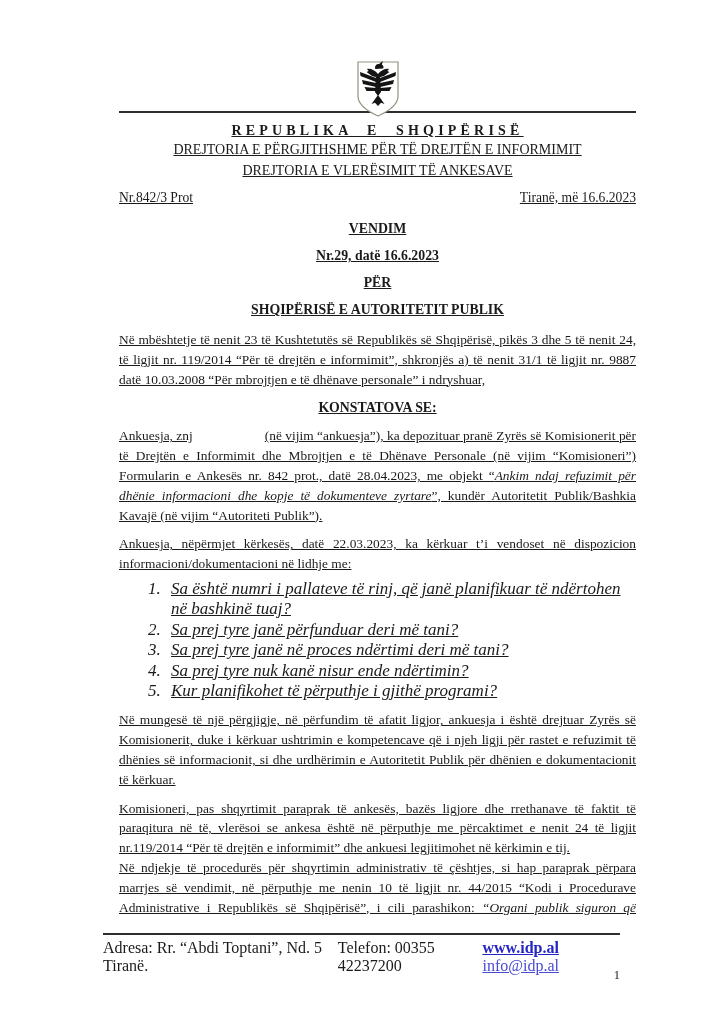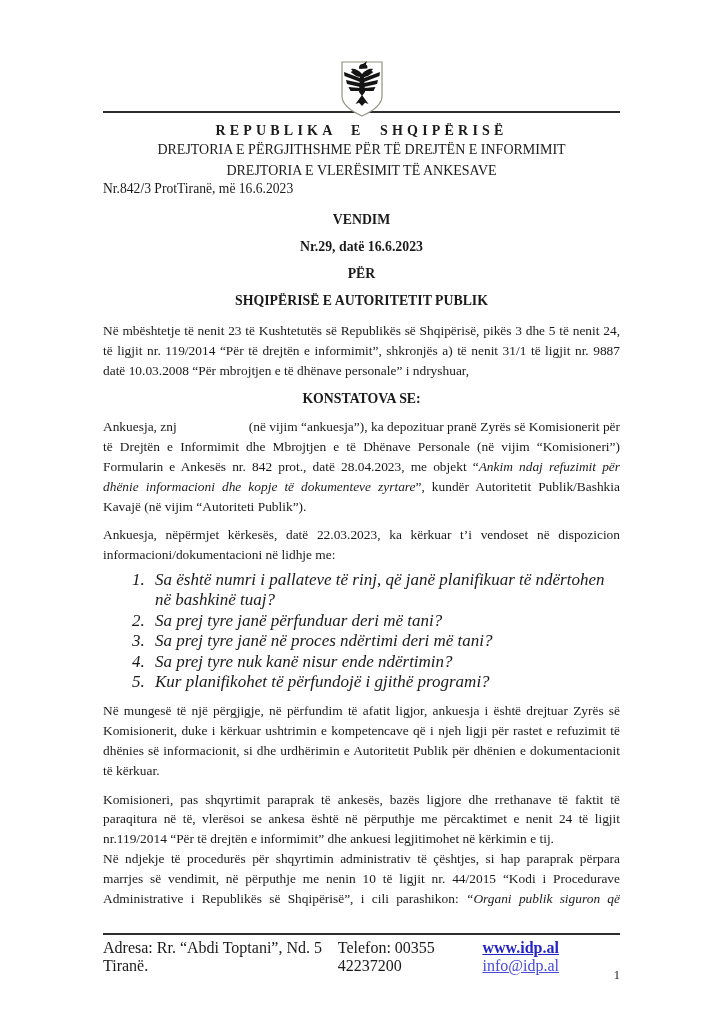--- a/index.html
+++ b/index.html
@@ -6,22 +6,23 @@
   .page {
     position:relative;
     width:724px; height:1024px;
     background:#ffffff;
     font-family:"Liberation Serif", serif;
     color:#1a1a1a;
     overflow:hidden;
   }
   .content {
     position:absolute;
-    left:103px; top:0;
+    left:119px; top:0;
     width:517px;
+    text-decoration:underline;
   }
   
   .emblem-wrap { position:relative; margin-top:60px; height:58px; }
   .header-rule {
     position:absolute; left:0; right:0; top:51px;
     border-top:2.5px solid #2d2d2d;
   }
   .emblem {
     position:absolute; left:50%; top:0; transform:translateX(-50%);
   }
@@ -39,21 +40,23 @@
     font-weight:bold;
     font-size:14.3px;
     line-height:21px;
   }
   .title-dir {
     text-align:center;
     font-size:14px;
     line-height:21px;
   }
   .prot-row {
+    margin-top:9px;
     display:flex;
+    justify-content:space-between;
     font-size:13.6px;
   }
   
   .h-center {
     text-align:center;
     font-weight:bold;
     font-size:13.8px;
     margin:11px 0 0 0;
   }
   .h-first { margin-top:15px; }
@@ -145,21 +148,21 @@
 
     <p class="para" style="margin-top:10px"><span>Ankuesja, znj</span><span class="redact-gap"></span><span>(në vijim “ankuesja”), ka depozituar pranë Zyrës së Komisionerit për të Drejtën e Informimit dhe Mbrojtjen e të Dhënave Personale (në vijim “Komisioneri”) Formularin e Ankesës nr. 842 prot., datë 28.04.2023, me objekt “</span><span class="italic">Ankim ndaj refuzimit për dhënie informacioni dhe kopje të dokumenteve zyrtare</span><span>”, kundër Autoritetit Publik/Bashkia Kavajë (në vijim “Autoriteti Publik”).</span></p>
 
     <p class="para">Ankuesja, nëpërmjet kërkesës, datë 22.03.2023, ka kërkuar t’i vendoset në dispozicion informacioni/dokumentacioni në lidhje me:</p>
 
     <ol class="req-list">
       <li>Sa është numri i pallateve të rinj, që janë planifikuar të ndërtohen në bashkinë tuaj?</li>
       <li>Sa prej tyre janë përfunduar deri më tani?</li>
       <li>Sa prej tyre janë në proces ndërtimi deri më tani?</li>
       <li>Sa prej tyre nuk kanë nisur ende ndërtimin?</li>
-      <li>Kur planifikohet të përfundojë i gjithë programi?</li>
+      <li>Kur planifikohet të përputhje i gjithë programi?</li>
     </ol>
 
     <p class="para">Në mungesë të një përgjigje, në përfundim të afatit ligjor, ankuesja i është drejtuar Zyrës së Komisionerit, duke i kërkuar ushtrimin e kompetencave që i njeh ligji për rastet e refuzimit të dhënies së informacionit, si dhe urdhërimin e Autoritetit Publik për dhënien e dokumentacionit të kërkuar.</p>
 
     <p class="para">Komisioneri, pas shqyrtimit paraprak të ankesës, bazës ligjore dhe rrethanave të faktit të paraqitura në të, vlerësoi se ankesa është në përputhje me përcaktimet e nenit 24 të ligjit nr.119/2014 “Për të drejtën e informimit” dhe ankuesi legjitimohet në kërkimin e tij.</p>
 
     <p class="para para-tight para-last"><span>Në ndjekje të procedurës për shqyrtimin administrativ të çështjes, si hap paraprak përpara marrjes së vendimit, në përputhje me nenin 10 të ligjit nr. 44/2015 “Kodi i Procedurave Administrative i Republikës së Shqipërisë”, i cili parashikon: </span><span class="italic">“Organi publik siguron që</span></p>
 
   </div>
 

